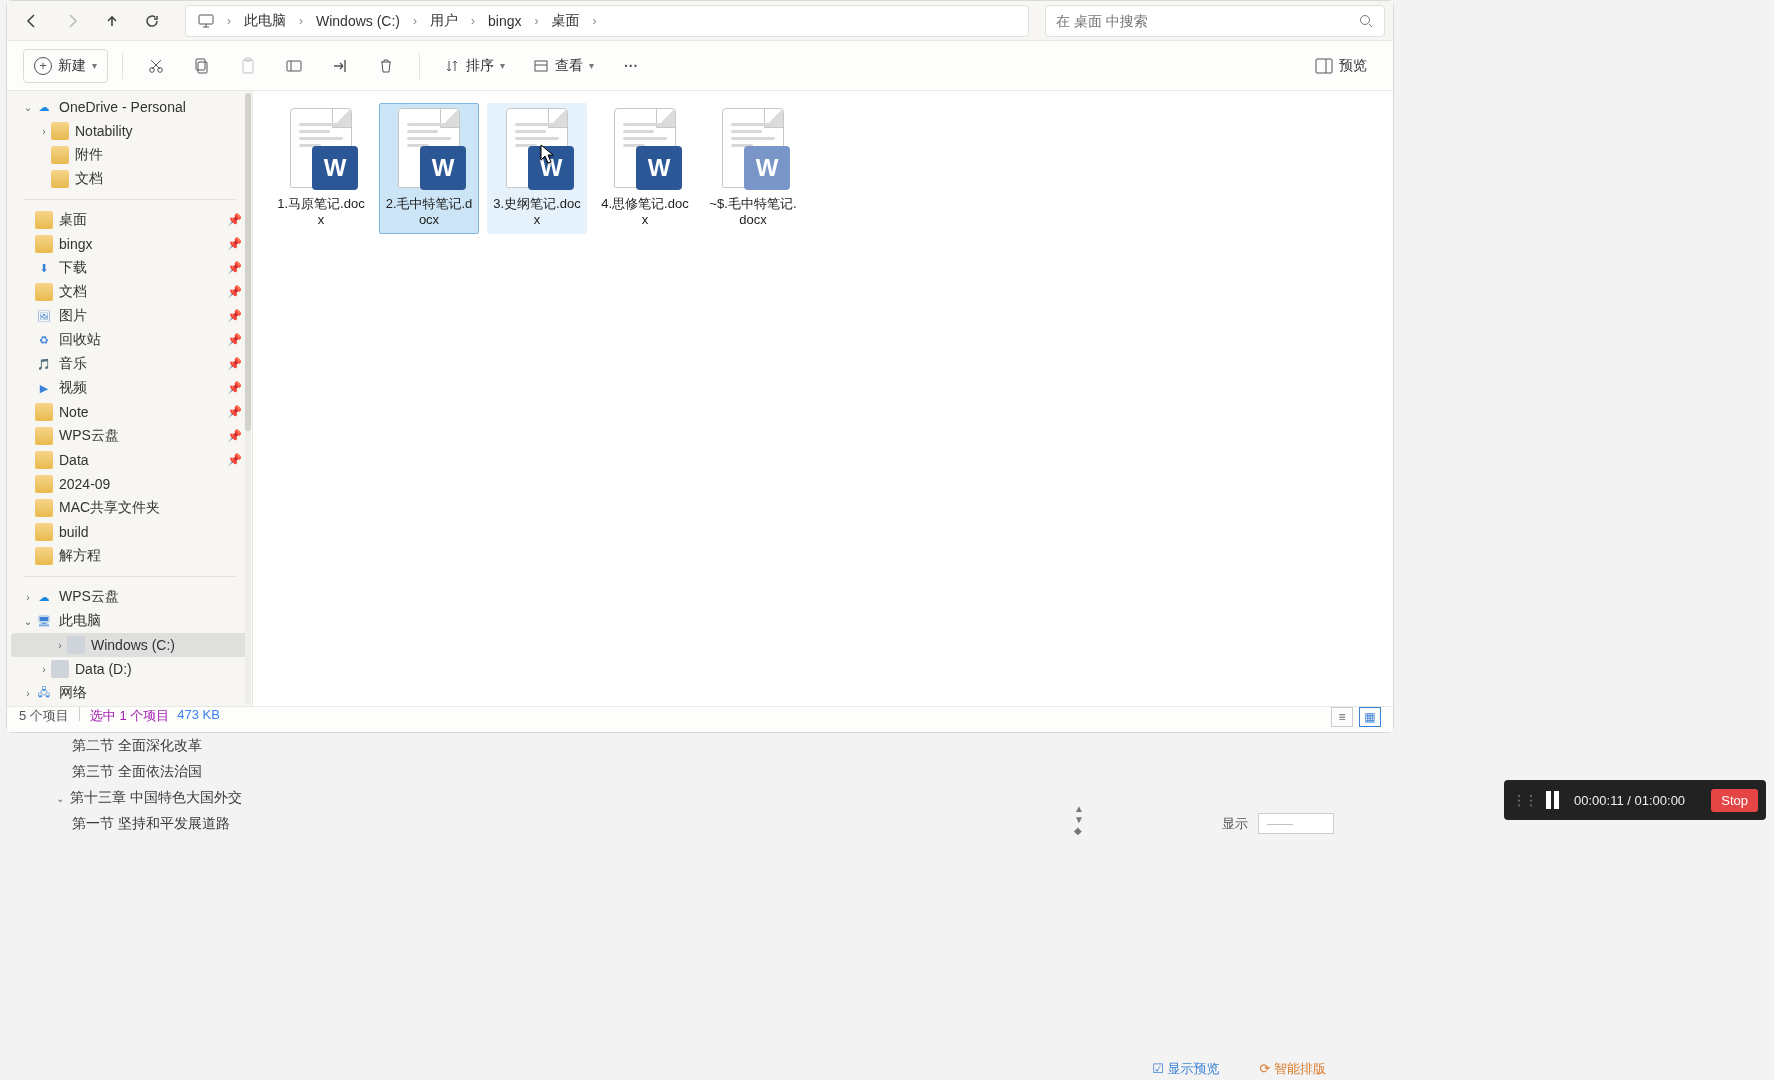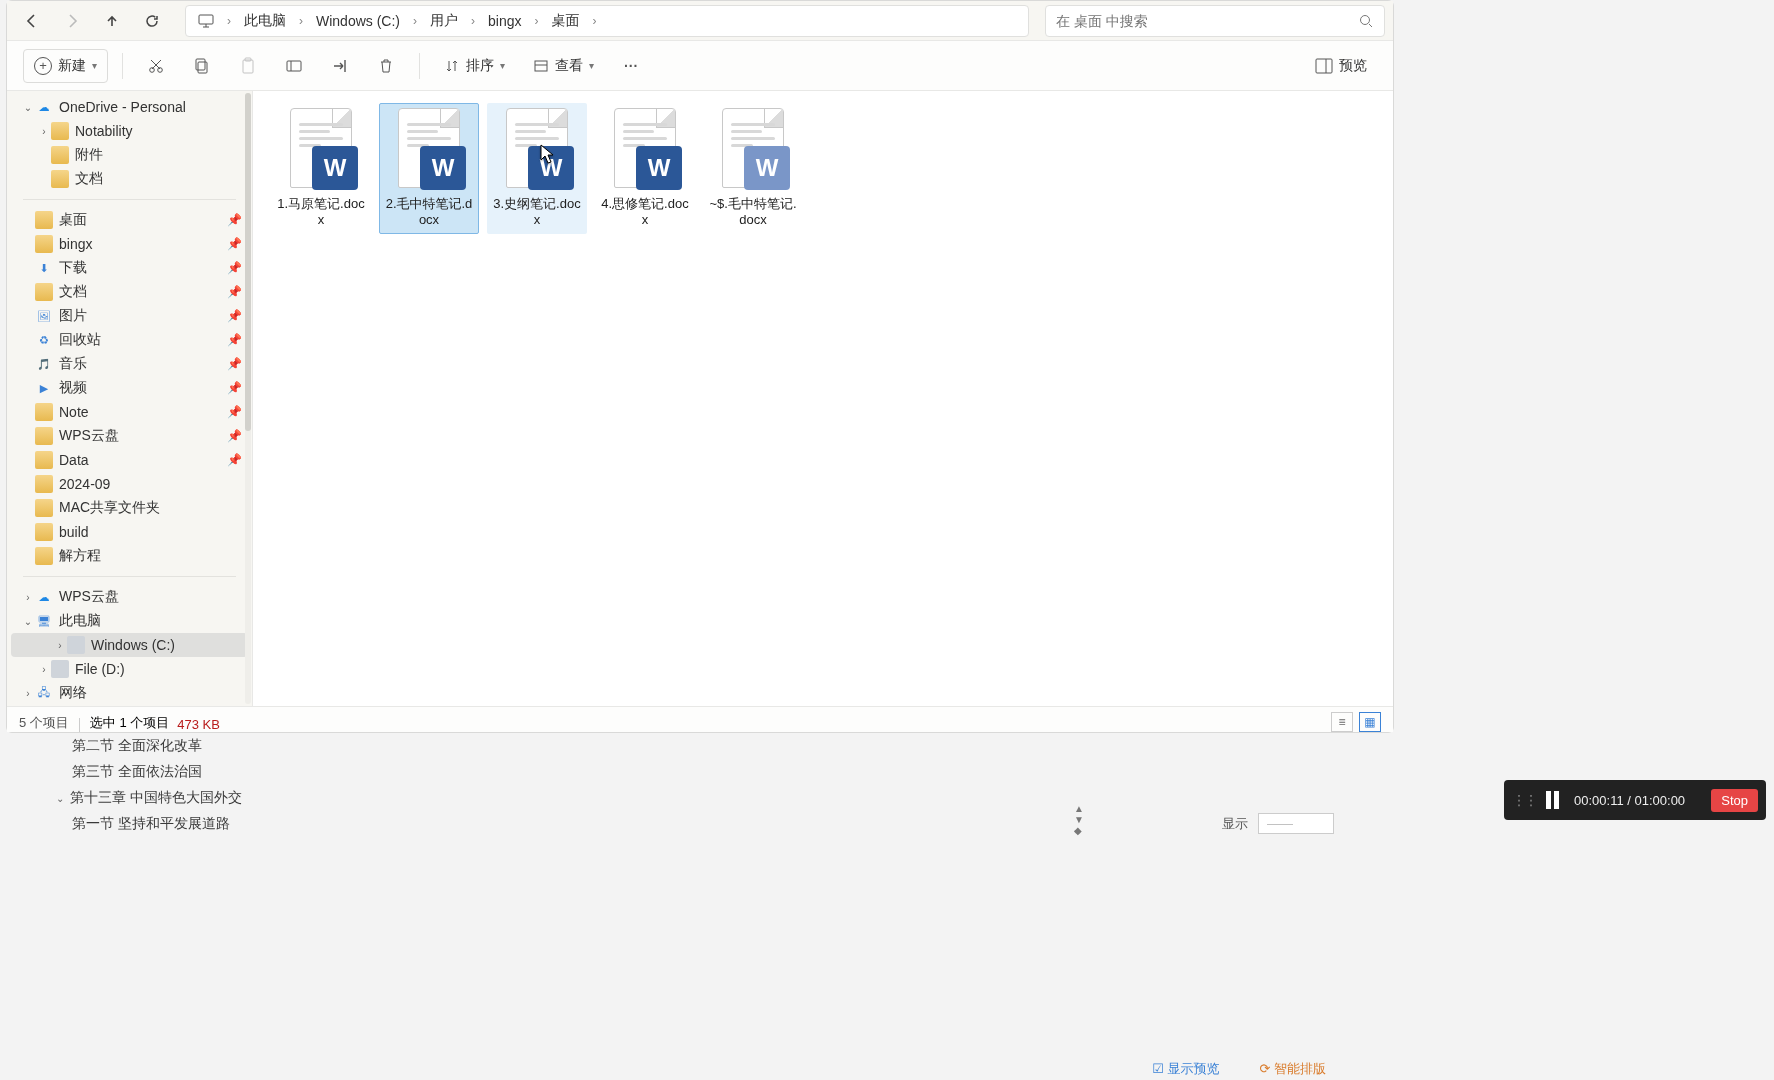--- a/index.html
+++ b/index.html
@@ -52,21 +52,21 @@
   .node.ind1{ padding-left:30px; }
   .node .tw{ width:14px; color:#666; font-size:10px; text-align:center; }
   .node .ico{ width:18px; height:18px; margin-right:6px; border-radius:2px; display:flex; align-items:center; justify-content:center; font-size:11px; }
   .node.selected{ background:#dfdfdd; border-radius:4px; margin:0 4px; padding-left:42px; }
   .pin{ position:absolute; right:10px; color:#9a9a9a; font-size:12px; }
   .folder{ background:linear-gradient(#f5d58a,#e8b94f); }
   .drive{ background:#cfd4da; }
   .divider{ height:1px; background:#e3e2de; margin:8px 16px; }
 
   
-  .status{ height:26px; border-top:1px solid #e8e8e6; display:flex; align-items:flex-end; padding:0 12px; font-size:13px; color:#555; background:#fdfdfc; }
+  .status{ height:26px; border-top:1px solid #e8e8e6; display:flex; align-items:flex-start; padding:0 12px; font-size:13px; color:#555; background:#fdfdfc; }
   .status .sep{ width:1px; height:14px; background:#ccc; margin:0 10px; }
   .status .right{ margin-left:auto; display:flex; gap:6px; }
   .viewtoggle{ width:22px; height:20px; border:1px solid #ccc; display:flex; align-items:center; justify-content:center; font-size:12px; color:#666; }
   .viewtoggle.active{ border-color:#3b82d6; color:#3b82d6; }
 
   
   .files{ flex:1; padding:12px 18px; display:flex; align-content:flex-start; flex-wrap:wrap; gap:8px; background:#fff; }
   .file{ width:100px; padding:4px; display:flex; flex-direction:column; align-items:center; border:1px solid transparent; border-radius:2px; }
   .file.selected{ background:#cce5f6; border-color:#7fb8e6; }
   .file.hover{ background:#e6f2fb; }
@@ -363,21 +363,21 @@
               <span>此电脑</span>
             </div>
           <div class="node ind1 selected">
               <span class="tw">›</span>
               <span class="ico drive"></span>
               <span>Windows (C:)</span>
             </div>
           <div class="node ind1">
               <span class="tw">›</span>
               <span class="ico drive"></span>
-              <span>File (D:)</span>
+              <span>Data (D:)</span>
             </div>
           <div class="node">
               <span class="tw">›</span>
               <span class="ico" style="color:#3b82d6">🖧</span>
               <span>网络</span>
             </div>
 
         </div>
         <div class="sbtrack"></div>
         <div class="sbthumb"></div>
@@ -455,23 +455,23 @@
           </div>
           <div class="fname">~$.毛中特笔记.docx</div>
         </div>
       </div>
 
   </div>
 
   <div class="status">
     <span>5 个项目</span>
     <span class="sep"></span>
-    <span style="color:#000000">选中 1 个项目</span>
+    <span style="color:#a21caf">选中 1 个项目</span>
     <span style="width:8px"></span>
-    <span style="color:#b91c1c">473 KB</span>
+    <span style="color:#3b82f6">473 KB</span>
     <div class="right">
       <div class="viewtoggle">≡</div>
       <div class="viewtoggle active">▦</div>
     </div>
   </div>
 </div>
 
 <div class="cursor">
   <svg width="14" height="20" viewBox="0 0 14 20">
       <path d="M1 1l0 15 4-4 3 7 3-1-3-7 5 0z" fill="#fff" stroke="#000"></path>

